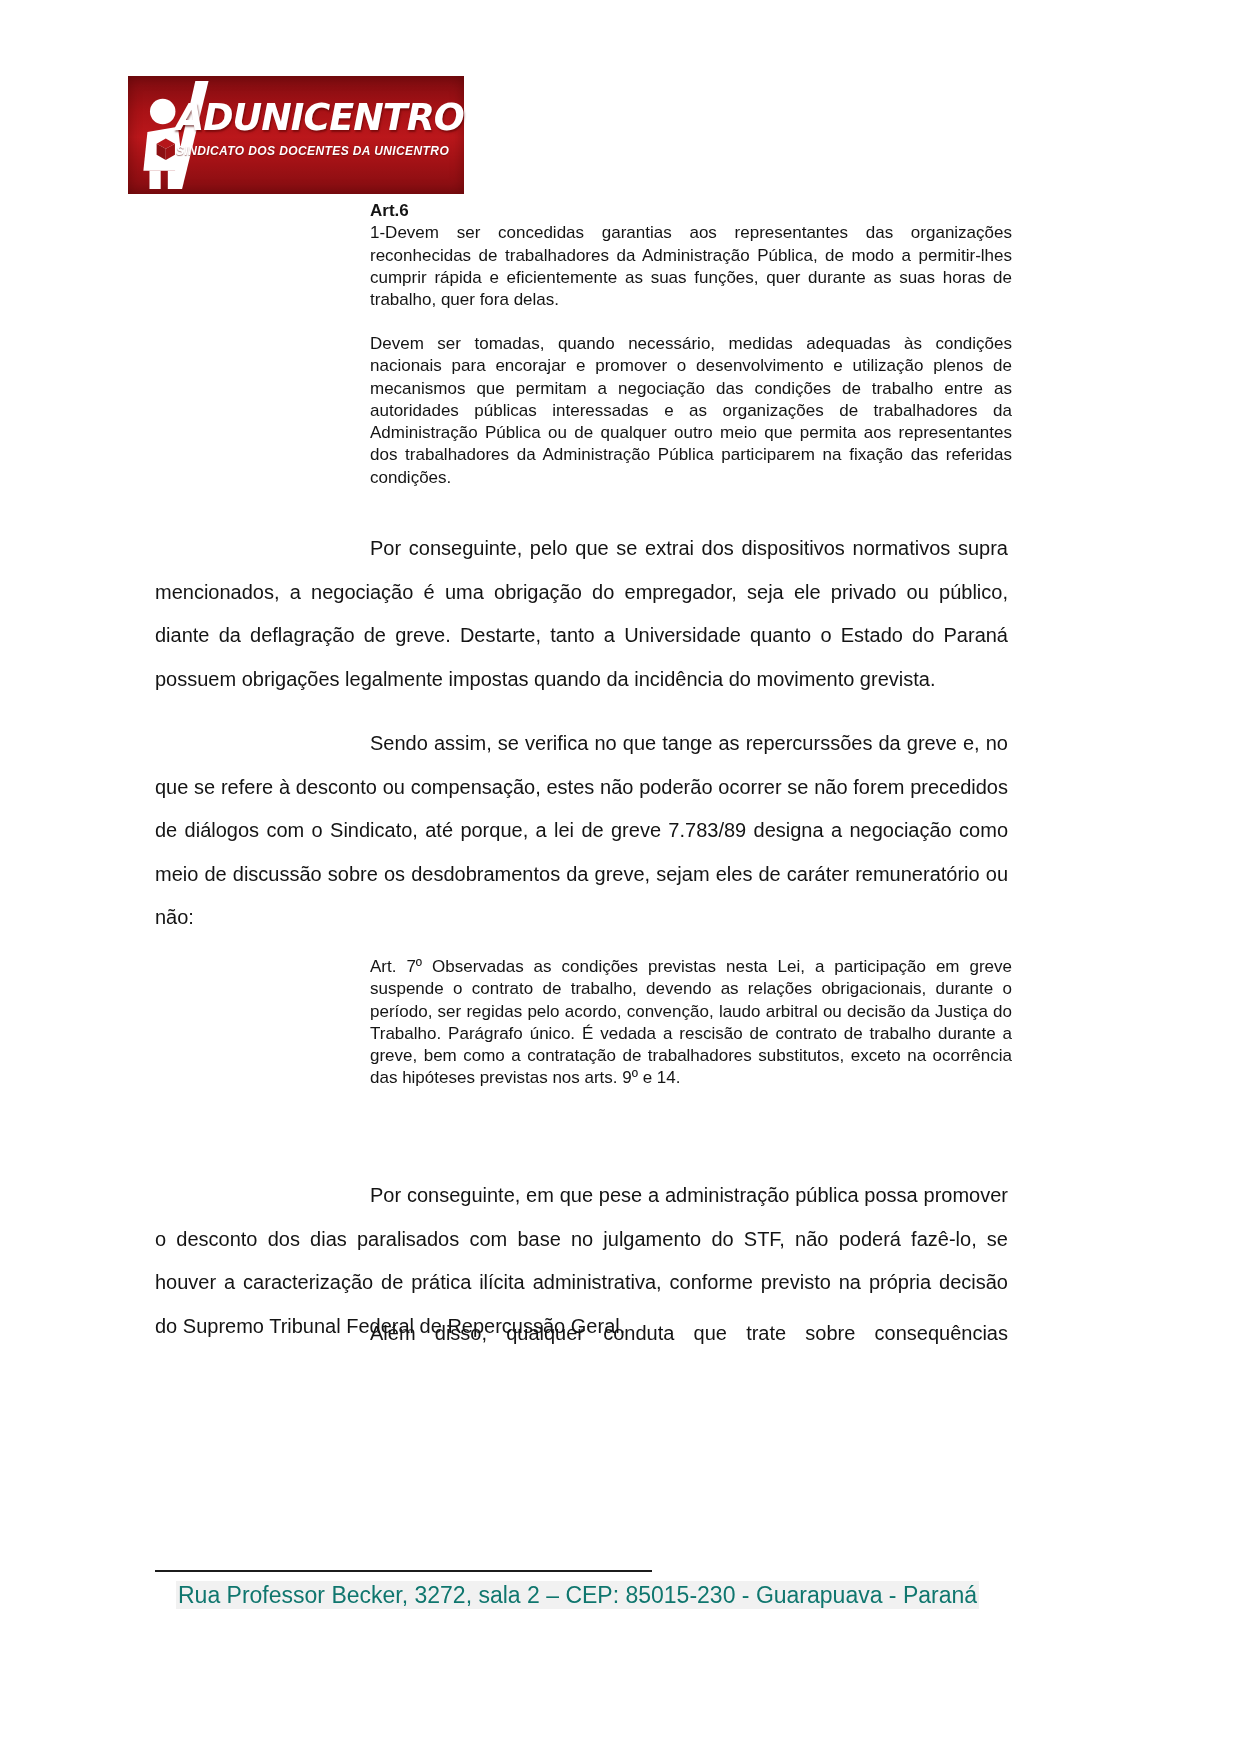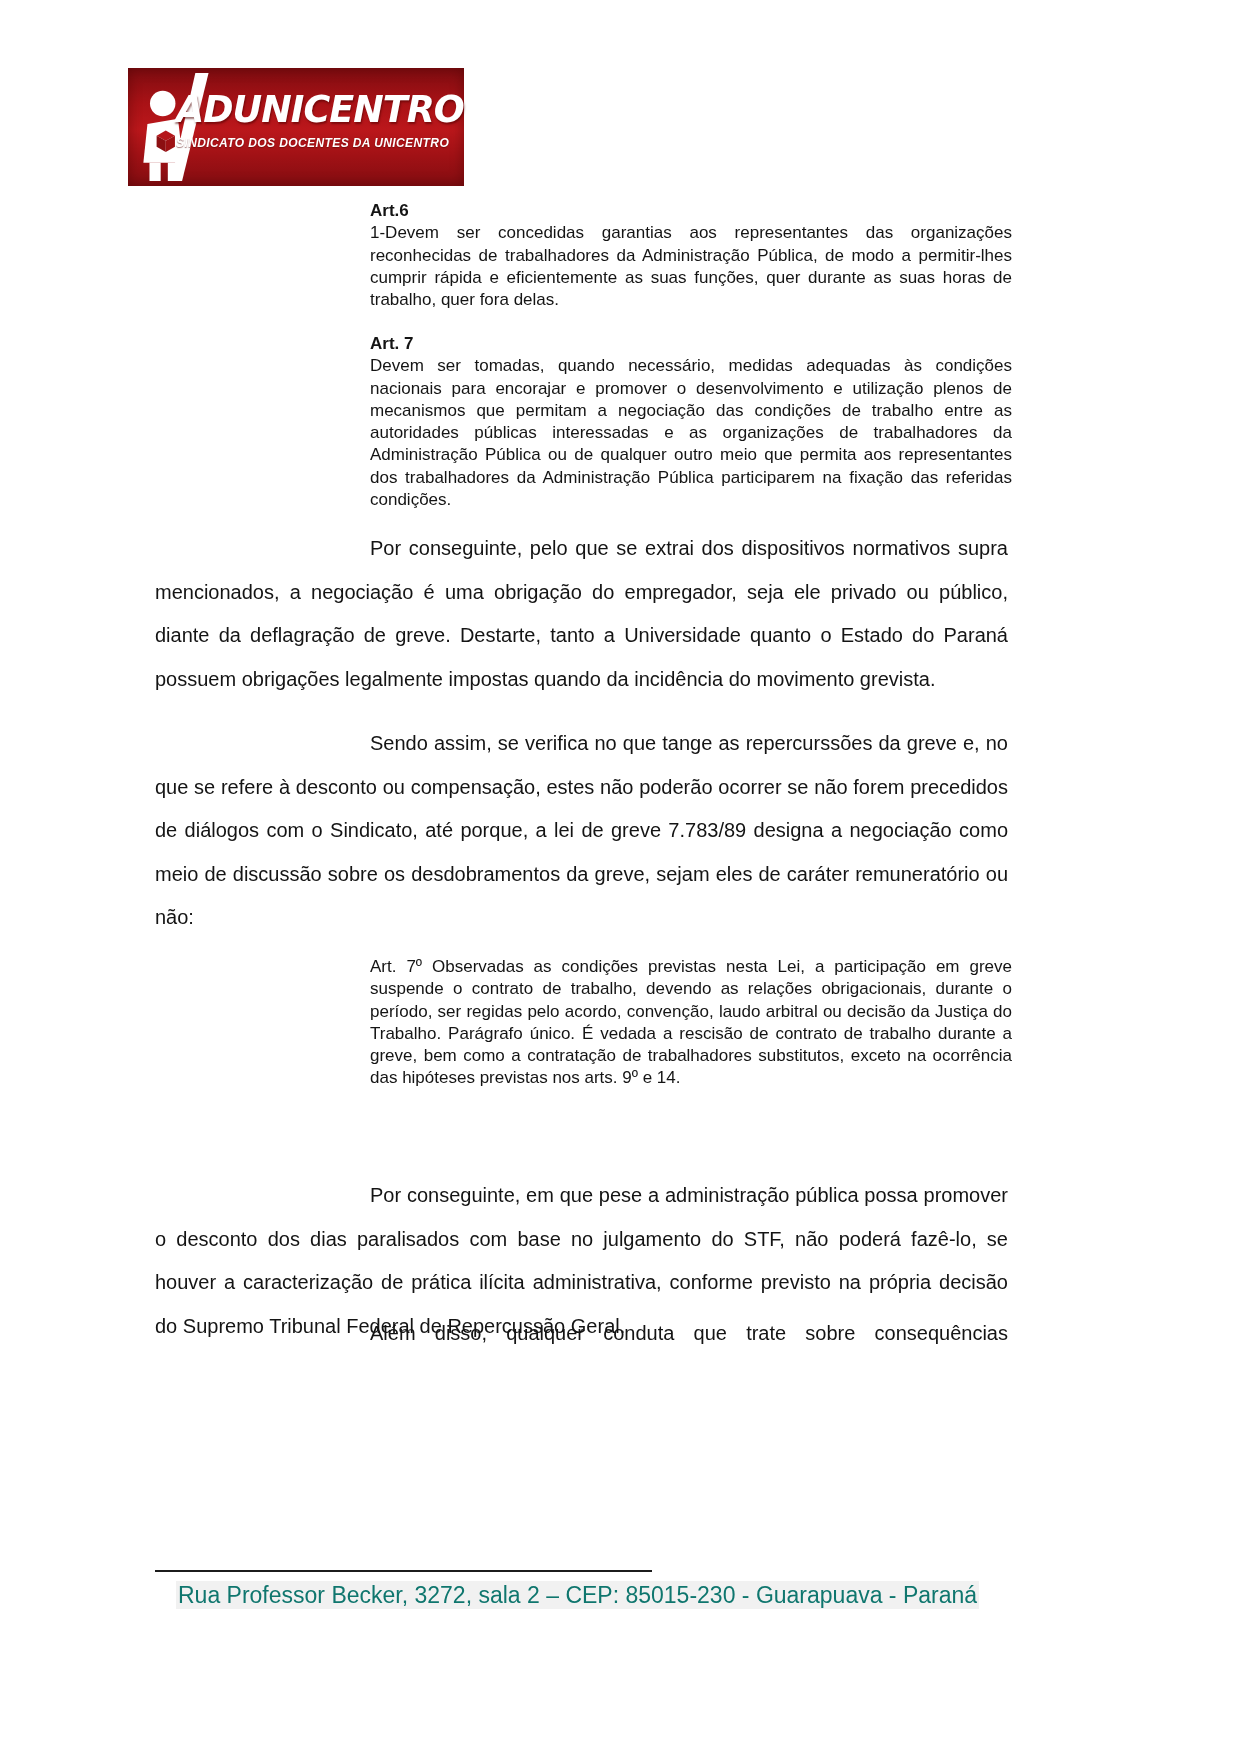--- a/index.html
+++ b/index.html
@@ -11,21 +11,21 @@
     margin: 0 auto;
     background: #ffffff;
     font-family: "Liberation Sans", sans-serif;
     color: #141414;
     overflow: hidden;
   }
 
   
   .logo {
     position: absolute;
-    left: 128px; top: 68px;
+    left: 128px; top: 76px;
     width: 336px; height: 118px;
     background: linear-gradient(180deg, #7e0c10 0%, #a91216 30%, #bb171b 52%, #a01115 75%, #840d11 100%);
     box-shadow: inset 0 0 14px rgba(60,0,0,.45);
   }
   .logo svg { position: absolute; left: 8px; top: 5px; }
   .logo-text { position: absolute; left: 48px; top: 20px; width: 262px; }
   .logo-title {
     font-family: "DejaVu Sans", sans-serif;
     font-weight: bold; font-style: italic;
     font-size: 38px; line-height: 1.15;
@@ -102,21 +102,20 @@
       <div class="logo-subtitle">SINDICATO DOS DOCENTES DA UNICENTRO</div>
     </div>
   </div>
 
   <div class="quote q1">
     <div class="qh">Art.6</div>
     <div class="qb">1-Devem ser concedidas garantias aos representantes das organizações reconhecidas de trabalhadores da Administração Pública, de modo a permitir-lhes cumprir rápida e eficientemente as suas funções, quer durante as suas horas de trabalho, quer fora delas.</div>
   </div>
 
   <div class="quote q2">
-    <div class="qh">Art. 7</div>
     <div class="qb">Devem ser tomadas, quando necessário, medidas adequadas às condições nacionais para encorajar e promover o desenvolvimento e utilização plenos de mecanismos que permitam a negociação das condições de trabalho entre as autoridades públicas interessadas e as organizações de trabalhadores da Administração Pública ou de qualquer outro meio que permita aos representantes dos trabalhadores da Administração Pública participarem na fixação das referidas condições.</div>
   </div>
 
   <div class="body-para p1">Por conseguinte, pelo que se extrai dos dispositivos normativos supra mencionados, a negociação é uma obrigação do empregador, seja ele privado ou público, diante da deflagração de greve. Destarte, tanto a Universidade quanto o Estado do Paraná possuem obrigações legalmente impostas quando da incidência do movimento grevista.</div>
   <div class="body-para p2">Sendo assim, se verifica no que tange as repercurssões da greve e, no que se refere à desconto ou compensação, estes não poderão ocorrer se não forem precedidos de diálogos com o Sindicato, até porque, a lei de greve 7.783/89 designa a negociação como meio de discussão sobre os desdobramentos da greve, sejam eles de caráter remuneratório ou não:</div>
 
   <div class="quote q3">
     <div class="qb">Art. 7º Observadas as condições previstas nesta Lei, a participação em greve suspende o contrato de trabalho, devendo as relações obrigacionais, durante o período, ser regidas pelo acordo, convenção, laudo arbitral ou decisão da Justiça do Trabalho. Parágrafo único. É vedada a rescisão de contrato de trabalho durante a greve, bem como a contratação de trabalhadores substitutos, exceto na ocorrência das hipóteses previstas nos arts. 9º e 14.</div>
   </div>
 

